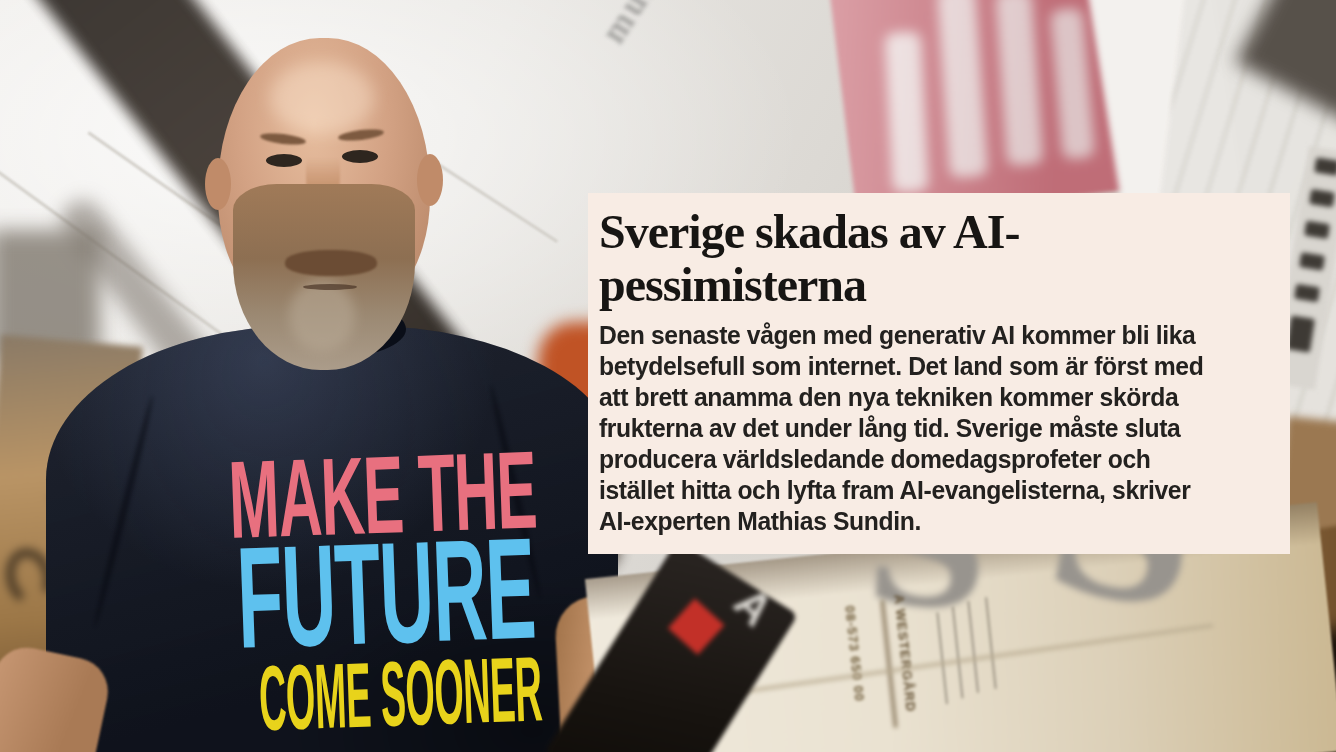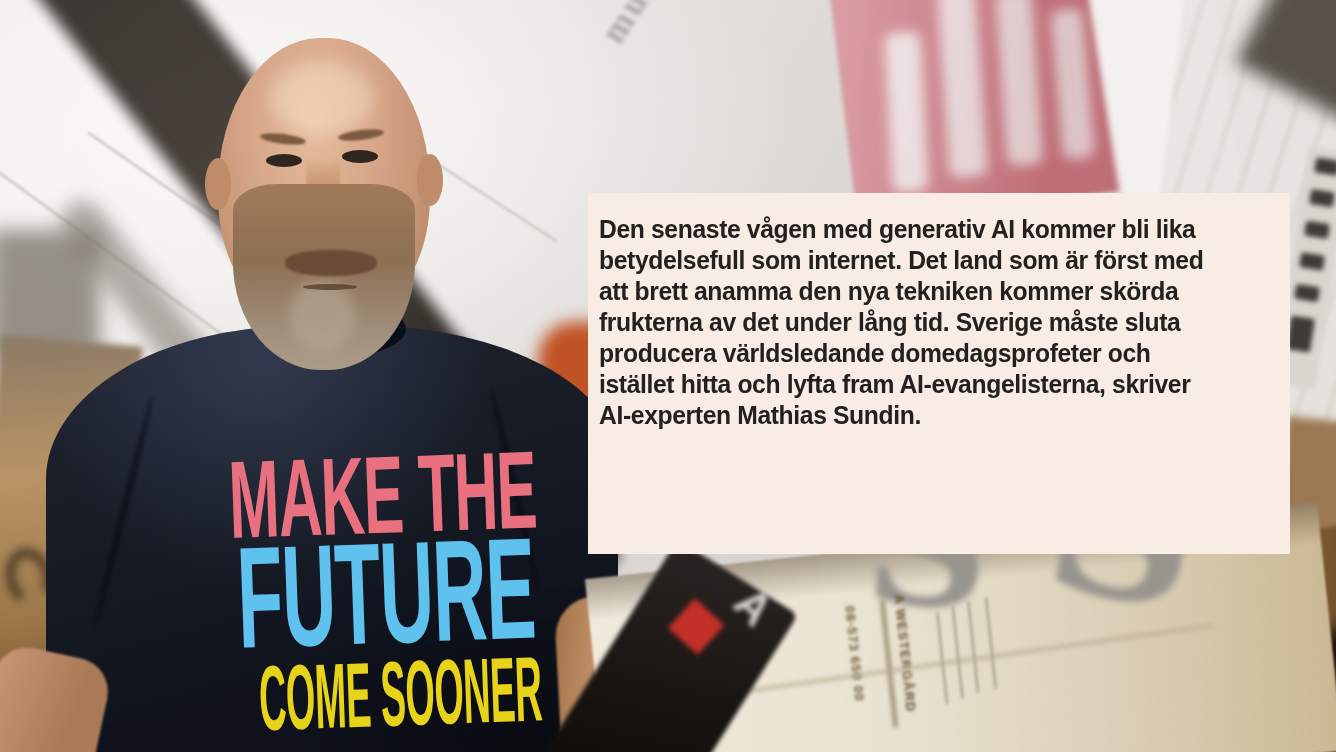--- a/index.html
+++ b/index.html
@@ -234,20 +234,21 @@
     <div class="arm left"></div>
     <div class="arm right"></div>
     <div class="print">
       <div class="print-line l1" style="color: rgb(232, 112, 127);">MAKE THE</div>
       <div class="print-line l2" style="color: rgb(94, 193, 238);">FUTURE</div>
       <div class="print-line l3" style="color: rgb(232, 211, 27);">COME SOONER</div>
     </div>
   </div>
 
   <div class="card" style="background-color: rgb(248, 236, 228);">
+    <h1 class="card-headline" style="color: rgb(23, 21, 19);">Sverige skadas av AI-pessimisterna</h1>
     <div class="card-body" style="color: rgb(35, 33, 31);">
       <span class="body-line">Den senaste vågen med generativ AI kommer bli lika</span>
       <span class="body-line">betydelsefull som internet. Det land som är först med</span>
       <span class="body-line">att brett anamma den nya tekniken kommer skörda</span>
       <span class="body-line">frukterna av det under lång tid. Sverige måste sluta</span>
       <span class="body-line">producera världsledande domedagsprofeter och</span>
       <span class="body-line">istället hitta och lyfta fram AI-evangelisterna, skriver</span>
       <span class="body-line">AI-experten Mathias Sundin.</span>
     </div>
   </div>

